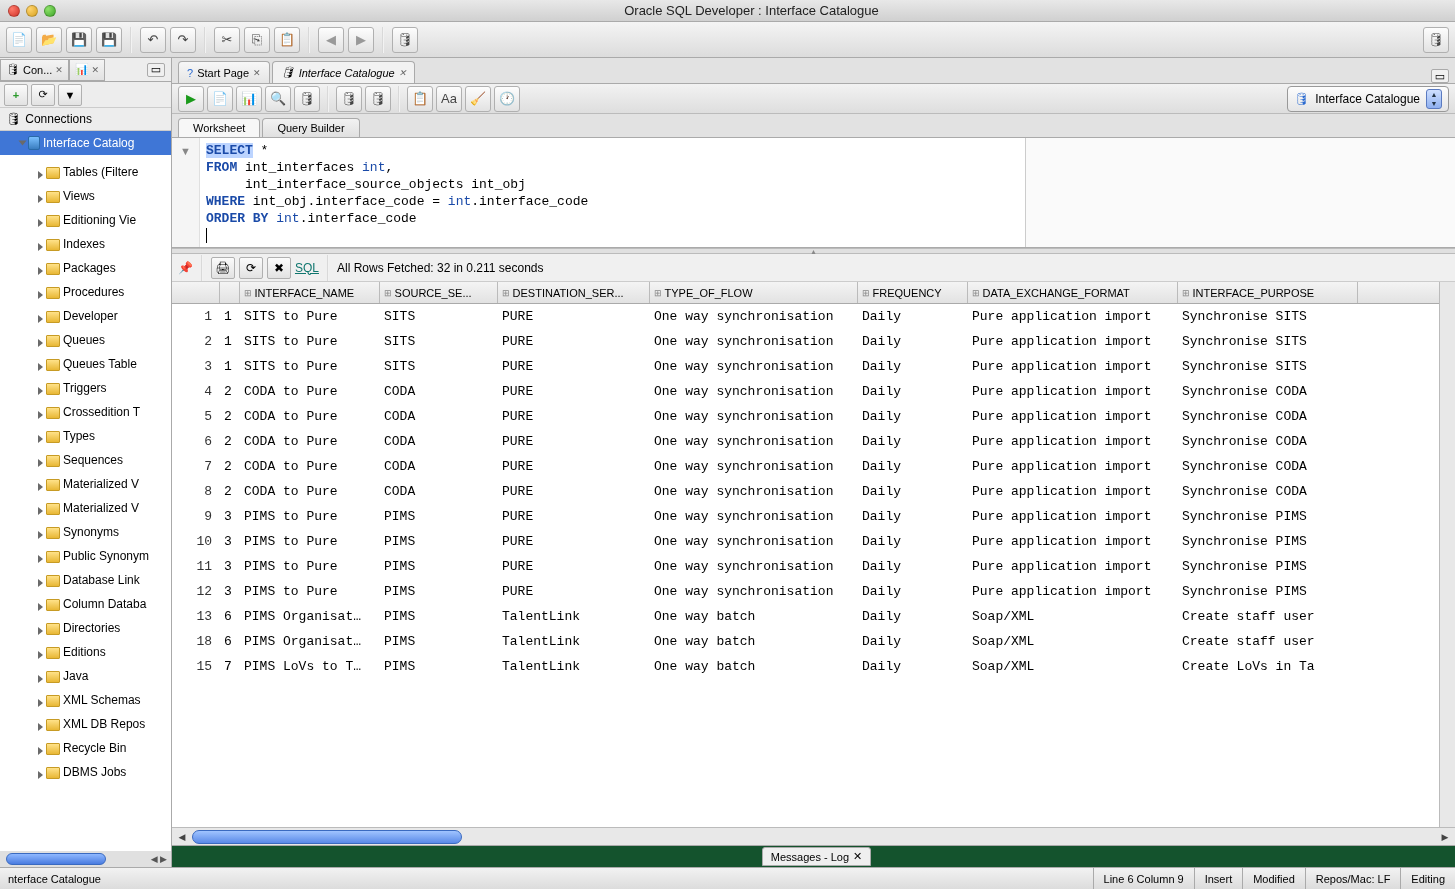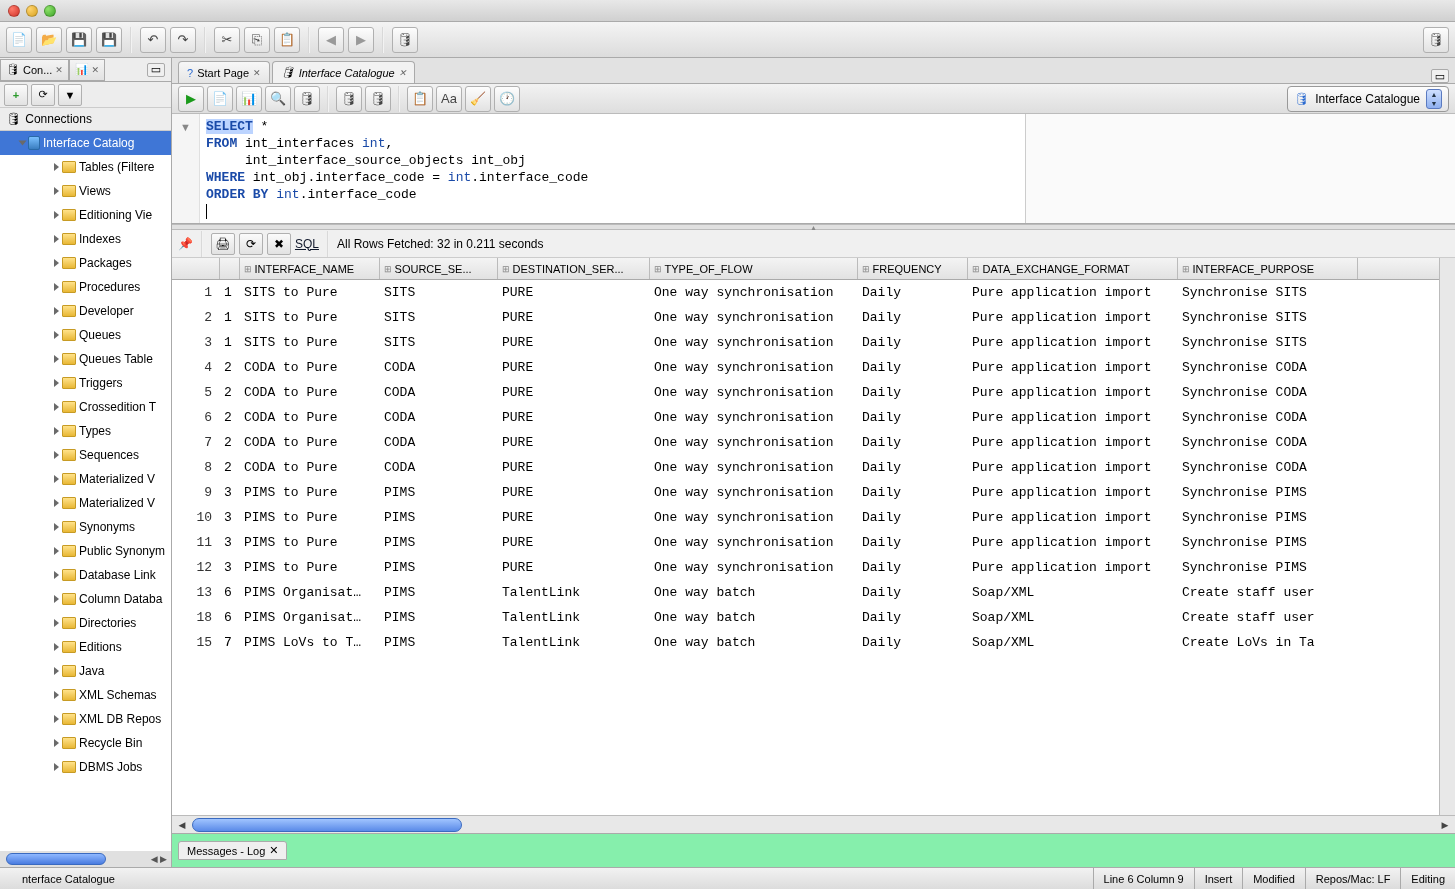--- a/index.html
+++ b/index.html
@@ -18,21 +18,21 @@
 .left-pane { width: 172px; background: #ededed; border-right: 1px solid #aaa; display: flex; flex-direction: column; }
 .left-tabs { height: 24px; display: flex; align-items: center; border-bottom: 1px solid #aaa; }
 .ltab { display: flex; align-items: center; gap: 3px; padding: 2px 5px; border: 1px solid #aaa; background: linear-gradient(#f4f4f4,#e2e2e2); height: 22px; font-size: 11px; }
 .ltab .x { font-size: 9px; color: #666; cursor: pointer; }
 .mini-toolbar { height: 26px; display: flex; align-items: center; gap: 3px; padding: 0 4px; border-bottom: 1px solid #ccc; }
 .mbtn { width: 24px; height: 22px; border: 1px solid #b0b0b0; background: linear-gradient(#fbfbfb,#e2e2e2); border-radius: 2px; display:flex;align-items:center;justify-content:center; }
 .tree-header { display: flex; align-items: center; gap: 4px; padding: 4px 6px; font-size: 12px; }
 .tree { flex: 1; overflow: hidden; background: #fff; border-top: 1px solid #ccc; font-size: 12px; }
 .tree-row { display: flex; align-items: center; gap: 3px; height: 24px; padding-left: 6px; white-space: nowrap; }
 .tree-row.lvl1 { padding-left: 20px; }
-.tree-row.lvl2 { padding-left: 54px; }
+.tree-row.lvl2 { padding-left: 38px; align-items: flex-end; }
 .tree-row.sel { background: #3f76d6; color: #fff; }
 .arrow { display:inline-block; width:0;height:0;border-top:4px solid transparent;border-bottom:4px solid transparent;border-left:5px solid #6a6a6a; }
 .arrow.down { transform: rotate(90deg); }
 .fold { width:14px;height:12px;background:linear-gradient(#ffe28a,#e8b735);border:1px solid #c79b24;border-radius:1px; }
 .dbicon { width:12px;height:14px;background:linear-gradient(#7ac0ff,#3a7ec0);border-radius:2px;border:1px solid #2a6aa8; }
 .hscroll-left { height: 16px; background: #e0e0e0; display:flex; align-items:center; }
 .hscroll-thumb { height: 12px; background: linear-gradient(#8fb8ff,#4a7ce0); border-radius: 6px; border: 1px solid #3a6ac0; }
 .right-pane { flex:1; display:flex; flex-direction:column; min-width:0; }
 .doc-tabs { height: 26px; display:flex; align-items:flex-end; background:#e2e2e2; border-bottom:1px solid #aaa; padding-left:6px; gap:2px; }
 .dtab { display:flex; align-items:center; gap:4px; padding:3px 8px; border:1px solid #aaa; border-bottom:none; background:linear-gradient(#f7f7f7,#e5e5e5); border-radius:4px 4px 0 0; font-size:11px; height:22px; }
@@ -53,51 +53,52 @@
 .editor-gutter .g { height:17px; display:flex; align-items:center; justify-content:center; color:#999; }
 .editor-text { flex:1; padding:4px 6px; font-family:"Courier New",monospace; font-size:13px; line-height:17px; position:relative; white-space:pre; }
 .editor-text .kw { color:#1a4aa8; font-weight:bold; }
 .editor-text .alias { color:#1a4aa8; }
 .editor-text .sel { background:#bcd4ff; }
 .editor-text .curline { position:absolute; left:0; right:0; height:17px; background:#fdf6c8; z-index:-1; }
 .editor-right { width:430px; border-left:1px solid #ccc; background:#fafafa; }
 .split-grip { height:6px; background:#e0e0e0; border-top:1px solid #bbb; border-bottom:1px solid #bbb; display:flex; align-items:center; justify-content:center; color:#888; font-size:8px; }
 .result-tabs { height:24px; display:flex; align-items:flex-end; padding-left:6px; background:#e2e2e2; border-bottom:1px solid #aaa; }
 .result-toolbar { height:28px; display:flex; align-items:center; gap:4px; padding:0 6px; border-bottom:1px solid #ccc; background:#f0f0f0; font-size:12px; }
-.result-toolbar a { color:#0f172a; }
+.result-toolbar a { color:#0f766e; }
 .result-grid { flex:1; overflow:hidden; background:#fff; display:flex; flex-direction:column; min-height:0; }
 .grid-head { display:flex; height:22px; background:linear-gradient(#f4f4f4,#e2e2e2); border-bottom:1px solid #aaa; }
 .gh { border-right:1px solid #bbb; display:flex; align-items:center; padding:0 4px; font-size:11px; gap:3px; overflow:hidden; white-space:nowrap; }
 .grid-body { flex:1; overflow:hidden; font-family:"Courier New",monospace; font-size:13px; }
 .grow { display:flex; height:25px; align-items:center; }
 .gc { padding:0 4px; overflow:hidden; white-space:nowrap; text-overflow: clip; }
 .gc.rownum { text-align:right; color:#333; padding-right:8px; }
 .result-hscroll { height:18px; border-top:1px solid #bbb; background:#e8e8e8; display:flex; align-items:center; padding:0 20px; position:relative; }
 .result-hscroll .thumb { height:14px; width:270px; background:linear-gradient(#a0c4ff,#5a8ae8); border:1px solid #3a6ac0; border-radius:7px; }
 .result-hscroll .arrL, .result-hscroll .arrR { position:absolute; width:14px; height:14px; top:2px; display:flex;align-items:center;justify-content:center; font-size:9px; color:#444; }
 .result-hscroll .arrL { left:3px; } .result-hscroll .arrR { right:3px; }
-.bottom-tabs { height:34px; background:#86efac; border-top:1px solid #aaa; display:flex; align-items:center; padding-left:6px; }
+.bottom-tabs { height:22px; background:#14532d; border-top:1px solid #aaa; display:flex; align-items:center; padding-left:6px;justify-content:center; }
 .bottom-tabs .btab { padding:2px 8px; font-size:11px; border:1px solid #aaa; background:#efefef; border-radius:3px 3px 0 0; display:flex;align-items:center;gap:4px; }
 .status-bar { height:22px; background:linear-gradient(#f2f2f2,#dcdcdc); border-top:1px solid #aaa; display:flex; align-items:center; font-size:11px; }
-.status-bar .sleft { flex:1; padding-left:22px; }
+.status-bar .sleft { flex:1; padding-left:8px; }
 .status-bar .cell { border-left:1px solid #aaa; padding:0 10px; height:100%; display:flex; align-items:center; }
 .pin { color:#d03030; font-size:12px; }
 .vscroll { width:16px; background:#e8e8e8; border-left:1px solid #bbb; }
 .grid-wrap { display:flex; flex:1; min-height:0; }
 .grid-inner { flex:1; display:flex; flex-direction:column; min-height:0; }
 </style>
 </head>
 <body>
 
 <div class="title-bar">
   <div class="traffic">
     <div class="tl red"></div>
     <div class="tl yel"></div>
     <div class="tl grn"></div>
   </div>
+  <div class="title">Oracle SQL Developer : Interface Catalogue</div>
 </div>
 
 <div class="main-toolbar">
   <div class="tbtn">📄</div>
   <div class="tbtn">📂</div>
   <div class="tbtn">💾</div>
   <div class="tbtn">💾</div>
   <div class="tsep"></div>
   <div class="tbtn">↶</div>
   <div class="tbtn">↷</div>
@@ -320,20 +321,24 @@
           <span style="color:#2a6ad0">🛢</span>
           <span>Interface Catalogue</span>
           <div class="stepper">
               <div>▲</div>
               <div>▼</div>
             </div>
         </div>
       </div>
     </div>
 
+    <div class="sheet-tabs">
+      <div class="stab active">Worksheet</div>
+      <div class="stab">Query Builder</div>
+    </div>
 
     <div class="editor">
       <div class="editor-gutter">
         <div class="g">
             <span style="color:#888">▼</span>
           </div>
       </div>
       <div class="editor-text"><div class="curline" style="top:72px"></div><span class="kw sel">SELECT</span><span> *</span>
 <span class="kw">FROM</span><span> int_interfaces </span><span class="alias">int</span><span>,</span>
 <span>     int_interface_source_objects int_obj</span>

